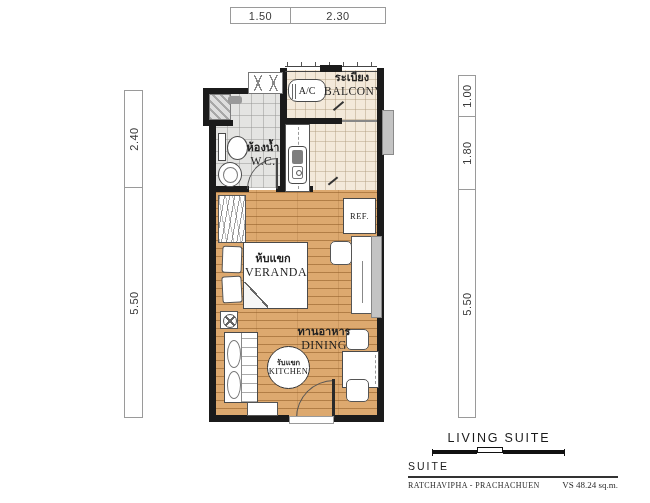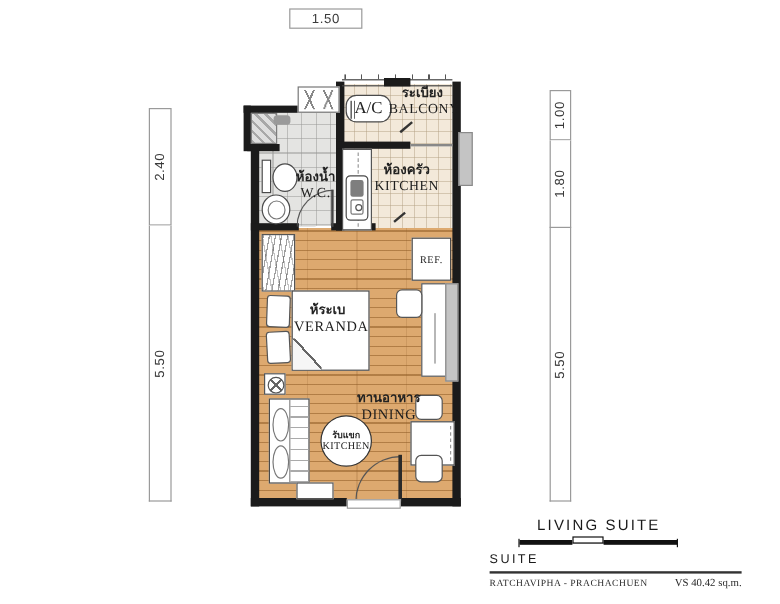--- a/index.html
+++ b/index.html
@@ -54,23 +54,26 @@
   .tb-project{font-size:13.5px;letter-spacing:1.2px;}
   .tb-type{font-size:10.5px;letter-spacing:2px;}
   .tb-loc{font-size:8px;letter-spacing:.4px;color:#2b2b2b;}
   .tb-area{font-size:9px;color:#2b2b2b;}
 </style>
 </head>
 <body>
 
 <div class="canvas">
 
-  <div class="dimbar h" style="left:222px;top:7px;height:17px;padding-left:19px;">
+  <div class="dimbar h" style="left:211px;top:7px;height:17px;padding-left:19px;">
     <div class="dcell" style="width:61px;">
         <span>1.50</span>
+      </div>
+    <div class="dcell" style="width:95px;">
+        <span>2.30</span>
       </div>
   </div>
   <div class="dimbar v" style="left:124px;top:90px;width:19px;">
     <div class="dcell" style="height:98px;width:19px;">
         <span>2.40</span>
       </div>
     <div class="dcell" style="height:230px;width:19px;">
         <span>5.50</span>
       </div>
   </div>
@@ -129,21 +132,21 @@
   <div class="furn" style="left:218px;top:133px;width:8px;height:28px;"></div>
   <div class="furn round" style="left:227px;top:136px;width:21px;height:24px;"></div>
   <div class="furn round" style="left:218px;top:162px;width:24px;height:25px;">
     <div class="round" style="position:absolute;left:4px;top:4px;width:13px;height:14px;border:1px solid #777;"></div>
   </div>
   <div class="arc" style="left:247px;top:158px;width:31px;height:31px;"></div>
   <div class="abs" style="left:276px;top:158px;width:2px;height:31px;background:#444;"></div>
 
   <div class="furn" style="left:288px;top:79px;width:38px;height:23px;border-radius:9px;border-width:1.4px;display:flex;align-items:center;justify-content:center;">
     <div style="position:absolute;left:3px;top:4px;width:6px;height:15px;background:repeating-linear-gradient(90deg,#666 0 1px,transparent 1px 3px);"></div>
-    <span class="tinyserif" style="font-size:14px;text-align:right;">A/C</span>
+    <span class="tinyserif" style="font-size:10px;text-align:right;">A/C</span>
   </div>
 
   <div class="furn" style="left:285px;top:124px;width:25px;height:68px;border-color:#555;">
     <div style="position:absolute;left:50%;top:2px;bottom:2px;border-left:1px dashed #999;"></div>
   </div>
   <div class="furn" style="left:288px;top:146px;width:19px;height:38px;border-radius:4px;border-width:1.3px;">
     <div style="position:absolute;left:3px;top:3px;width:11px;height:14px;background:#7e7e7e;border-radius:2px;"></div>
     <div style="position:absolute;left:3px;top:19px;width:11px;height:13px;background:#fff;border:1px solid #777;border-radius:2px;box-sizing:border-box;"></div>
     <div class="round" style="position:absolute;left:7px;top:23px;width:4px;height:4px;border:1px solid #555;"></div>
   </div>
@@ -187,26 +190,22 @@
   <div class="abs" style="left:289px;top:416px;width:45px;height:8px;background:#fff;border:1px solid #9a9a9a;box-sizing:border-box;"></div>
 
   <div class="lbl" style="left:324px;top:72px;width:56px;">
     <div class="thai">ระเบียง</div>
     <div class="eng">BALCONY</div>
   </div>
   <div class="lbl" style="left:240px;top:142px;width:46px;">
     <div class="thai">ห้องน้ำ</div>
     <div class="eng">W.C.</div>
   </div>
-  <div class="lbl" style="left:310px;top:136px;width:58px;">
-    <div class="thai">ห้องครัว</div>
-    <div class="eng">KITCHEN</div>
-  </div>
   <div class="lbl" style="left:245px;top:253px;width:56px;">
-    <div class="thai">ห้ระเบ</div>
+    <div class="thai">ห้บแขก</div>
     <div class="eng" style="font-size:12px;">VERANDA</div>
   </div>
   <div class="lbl" style="left:294px;top:326px;width:60px;">
     <div class="thai">ทานอาหาร</div>
     <div class="eng" style="font-size:12px;">DINING</div>
   </div>
   <div class="abs" style="left:267px;top:346px;width:41px;height:41px;border:1.5px solid #333;border-radius:50%;background:#fff;display:flex;flex-direction:column;align-items:center;justify-content:center;line-height:1.1;">
     <div style="font-weight:bold;font-size:7.5px;font-family:'DejaVu Sans',sans-serif;color:#222;">รับแขก</div>
     <div class="tinyserif" style="font-size:8.5px;letter-spacing:.3px;">KITCHEN</div>
   </div>
@@ -217,16 +216,16 @@
   <div class="abs" style="left:477px;top:447px;width:26px;height:6px;background:#fff;border:1px solid #111;box-sizing:border-box;"></div>
   <div class="abs" style="left:503px;top:450px;width:62px;height:4px;background:#111;"></div>
   <div class="abs" style="left:432px;top:449px;width:1px;height:7px;background:#111;"></div>
   <div class="abs" style="left:564px;top:449px;width:1px;height:7px;background:#111;"></div>
   <div class="tb-row" style="top:460px;">
     <span class="tb-type">SUITE</span>
   </div>
   <div class="abs" style="left:408px;top:476px;width:210px;height:1.5px;background:#333;"></div>
   <div class="tb-row" style="top:480px;font-family:Liberation Serif, serif;">
     <span class="tb-loc">RATCHAVIPHA - PRACHACHUEN</span>
-    <span class="tb-area">VS 40.42 sq.m.</span>
+    <span class="tb-area">VS 48.24 sq.m.</span>
   </div>
 
 </div>
 
 </body></html>

